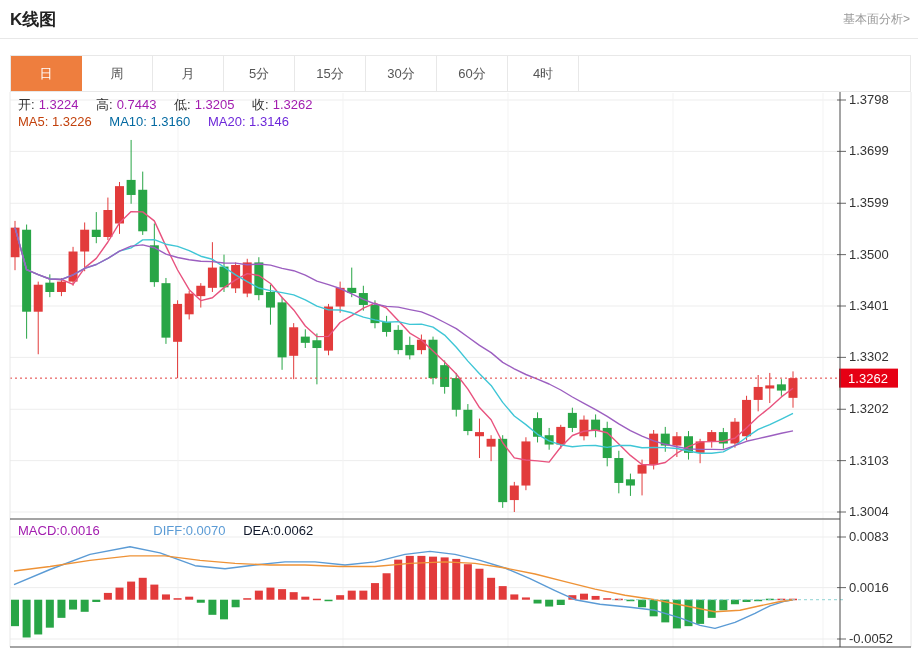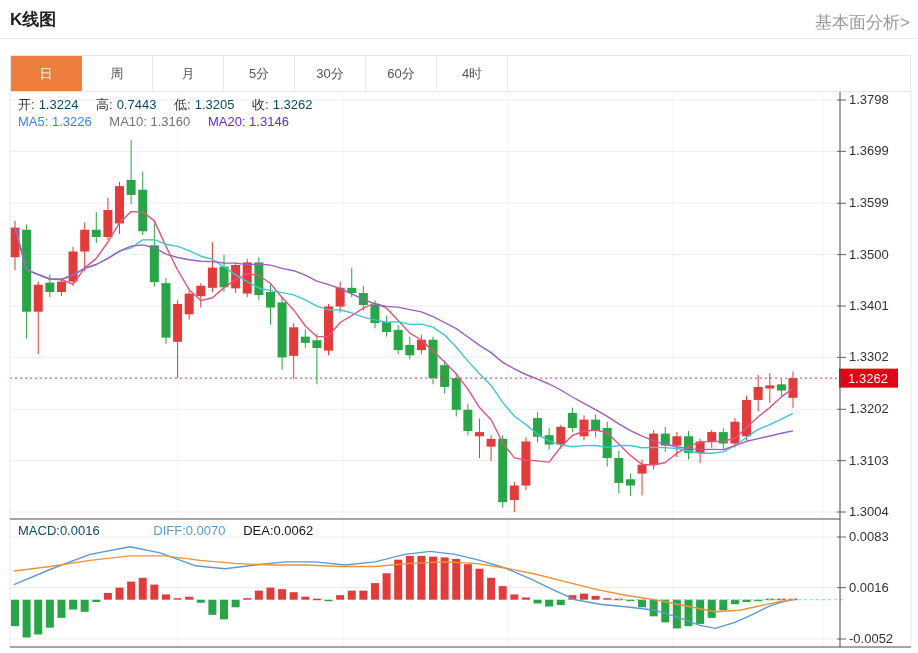--- a/index.html
+++ b/index.html
@@ -1,53 +1,54 @@
 <!DOCTYPE html>
 <html><head>
 <meta charset="utf-8">
 <style>
   html,body{margin:0;padding:0;background:#fff;}
   .app{position:relative;width:918px;height:653px;background:#fff;
        font-family:"Liberation Sans","DejaVu Sans",sans-serif;overflow:hidden;text-decoration:underline;}
   .header{position:absolute;left:0;top:0;width:918px;height:39px;border-bottom:1px solid #e8e8e8;box-sizing:border-box;}
   .page-title{position:absolute;left:10px;top:8px;font-size:17px;font-weight:bold;color:#222;}
-  .fund-link{position:absolute;right:8px;top:11px;font-size:17px;color:#999;text-decoration:none;cursor:pointer;}
+  .fund-link{position:absolute;right:8px;top:11px;font-size:12px;color:#999;text-decoration:none;cursor:pointer;}
   .tabbar{position:absolute;left:10px;top:55px;width:901px;height:37px;display:flex;
           border:1px solid #e8e8e8;box-sizing:border-box;background:#fff;}
   .tab{width:71px;box-sizing:border-box;border-right:1px solid #e8e8e8;display:flex;
        align-items:center;justify-content:center;font-size:13px;color:#555;cursor:pointer;background:#fff;}
   .tab.active{background:#ee7e3e;color:#fff;border-right-color:#ee7e3e;}
   .tab-filler{flex:1;}
   svg.chart{position:absolute;left:0;top:0;width:918px;height:653px;}
   .row{position:absolute;font-size:13px;white-space:nowrap;}
   .row span{margin-right:4px;}
   .row .gap{margin-right:14px;}
   .lbl{color:#333;}
-  .red{color:#0c4a6e;}
-  .pink{color:#3b82f6;}
-  .cyan{color:#737373;}
+  .red{color:#a21caf;}
+  .pink{color:#c2410c;}
+  .cyan{color:#0369a1;}
   .purple{color:#6d28d9;}
   .blue{color:#5b9bd5;margin-left:36px;}
   .orange{color:#0f172a;}
 </style>
 </head>
 <body>
 
 <div class="app">
 
   <div class="header">
     <div class="page-title">K线图</div>
     <a class="fund-link">基本面分析&gt;</a>
   </div>
 
   <div class="tabbar">
     <div class="tab active">日</div>
     <div class="tab">周</div>
     <div class="tab">月</div>
     <div class="tab">5分</div>
+    <div class="tab">15分</div>
     <div class="tab">30分</div>
     <div class="tab">60分</div>
     <div class="tab">4时</div>
     <div class="tab-filler"></div>
   </div>
 
   <svg class="chart" id="chart-svg" viewBox="0 0 918 653">
       <line x1="10" y1="100" x2="840" y2="100" stroke="#ededed" stroke-width="1"></line>
       <line x1="837" y1="100" x2="846" y2="100" stroke="#666" stroke-width="1"></line>
       <text x="849" y="104" fill="#333333" font-size="13" font-family="&quot;Liberation Sans&quot;,&quot;DejaVu Sans&quot;,sans-serif" text-anchor="start">1.3798</text>

